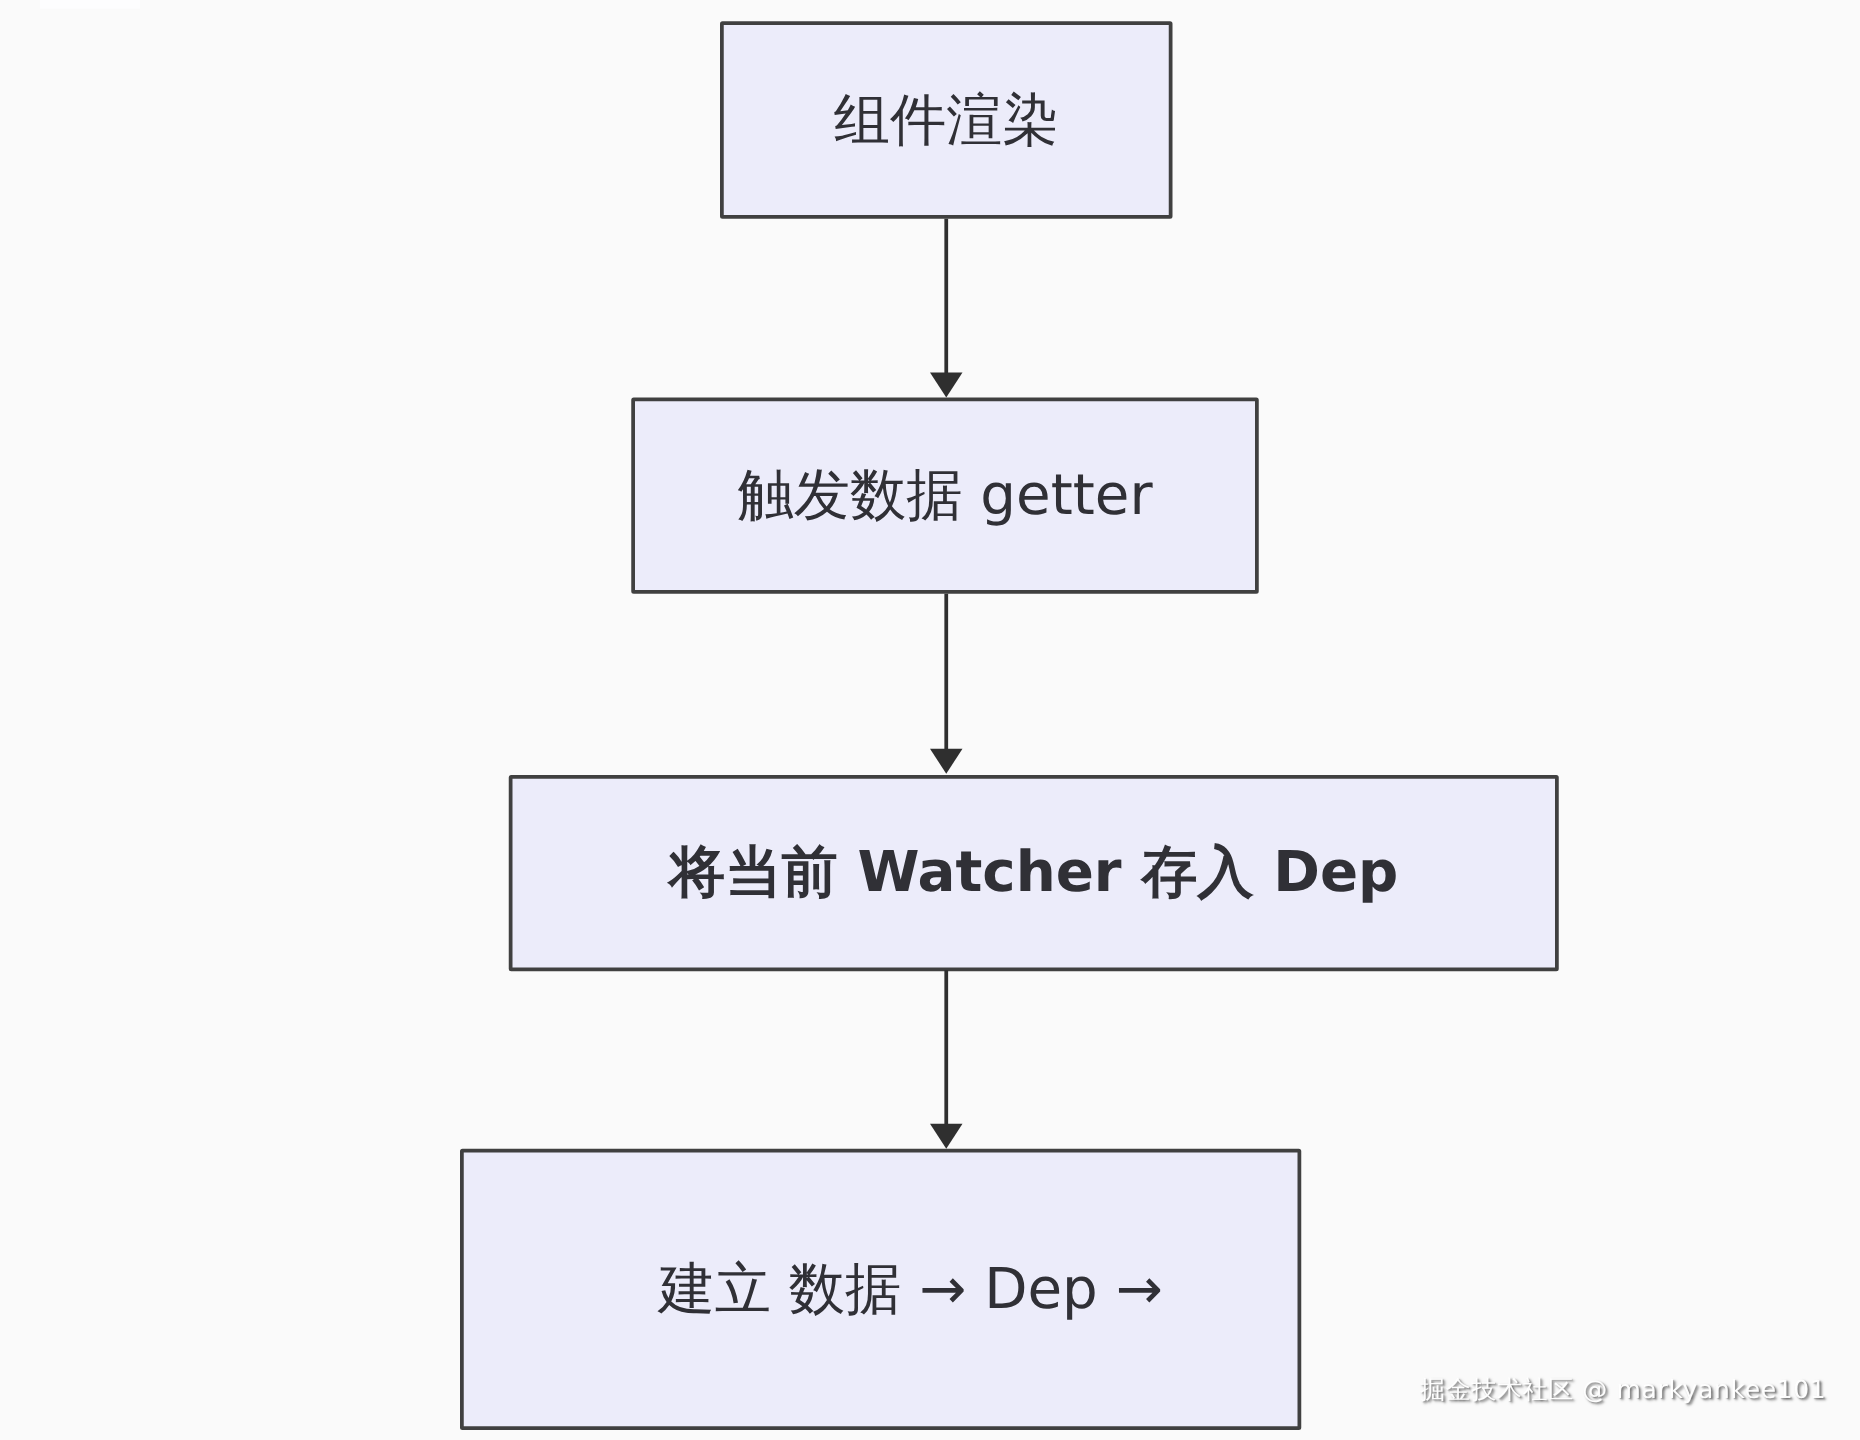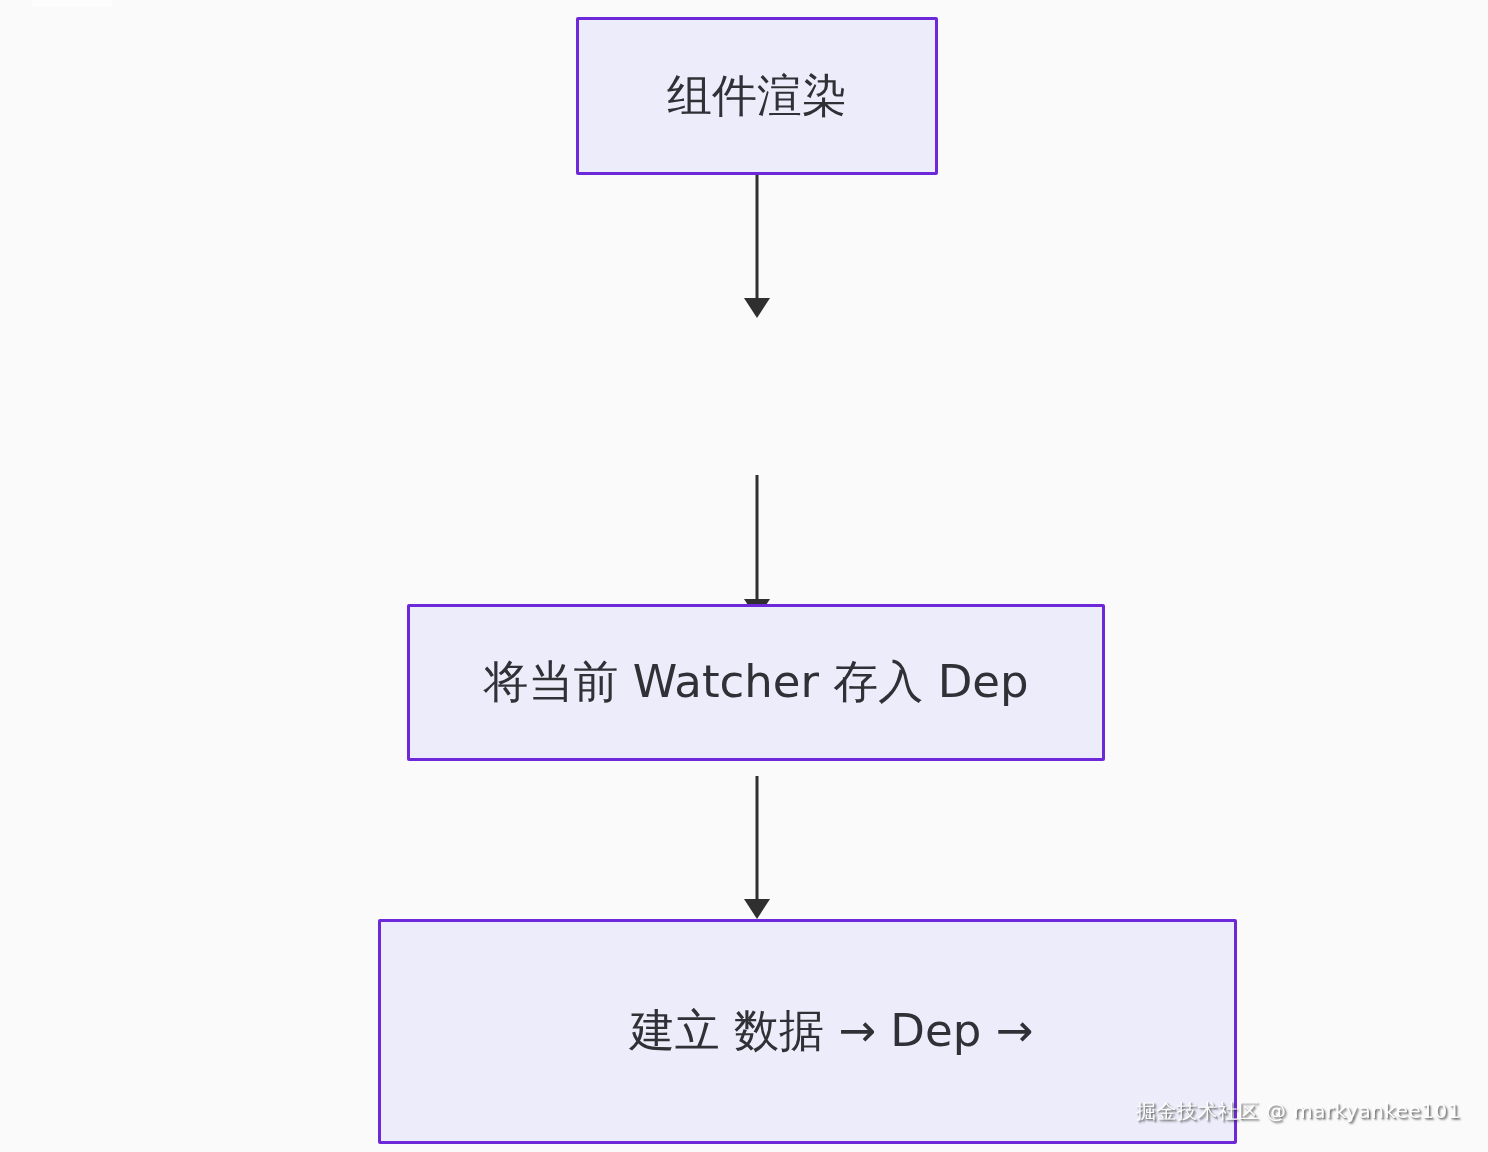--- a/index.html
+++ b/index.html
@@ -20,37 +20,37 @@
     left: 32px;
     top: 0;
     width: 80px;
     height: 7px;
     background: #fdfdfe;
   }
   .node {
     position: absolute;
     box-sizing: border-box;
     background: #ececfa;
-    border: 3px solid #6d28d9;
+    border: 3px solid #404040;
     border-radius: 2px;
     display: flex;
     align-items: center;
     justify-content: center;
     text-align: center;
     color: #303036;
     font-size: 45px;
   }
   .node-label {
     line-height: 1.48;
     padding: 0 10px;
   }
   #node-1 { left: 576px; top: 17px;  width: 362px; height: 158px; }
   #node-2 { left: 505px; top: 318px; width: 502px; height: 157px; }
-  #node-3 { left: 407px; top: 604px; width: 698px; height: 157px; }
-  #node-4 { left: 378px; top: 919px; width: 859px; height: 225px; padding-left: 48px; }
+  #node-3 { left: 407px; top: 620px; width: 840px; height: 157px; font-weight: bold; }
+  #node-4 { left: 368px; top: 919px; width: 673px; height: 225px; padding-left: 48px; }
 
   .arrow {
     position: absolute;
     width: 32px;
   }
   #arrow-1 { left: 741px; top: 175px; height: 143px; }
   #arrow-2 { left: 741px; top: 475px; height: 144px; }
   #arrow-3 { left: 741px; top: 776px; height: 143px; }
   .arrow-line {
     position: absolute;
@@ -93,20 +93,23 @@
 
   <div class="node" id="node-1">
     <span class="node-label">组件渲染</span>
   </div>
 
   <div class="arrow" id="arrow-1">
     <div class="arrow-line"></div>
     <div class="arrow-head"></div>
   </div>
 
+  <div class="node" id="node-2">
+    <span class="node-label">触发数据 getter</span>
+  </div>
 
   <div class="arrow" id="arrow-2">
     <div class="arrow-line"></div>
     <div class="arrow-head"></div>
   </div>
 
   <div class="node" id="node-3">
     <span class="node-label">将当前 Watcher 存入 Dep</span>
   </div>
 

